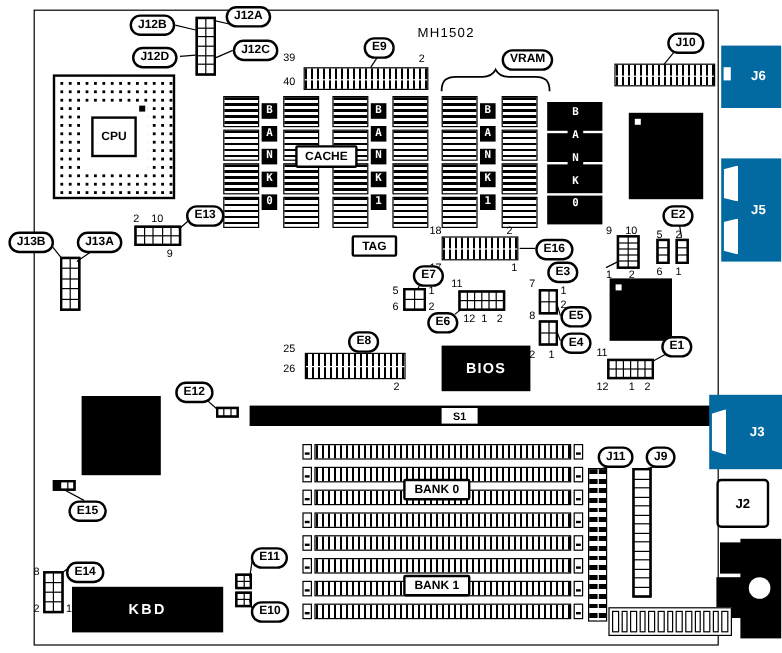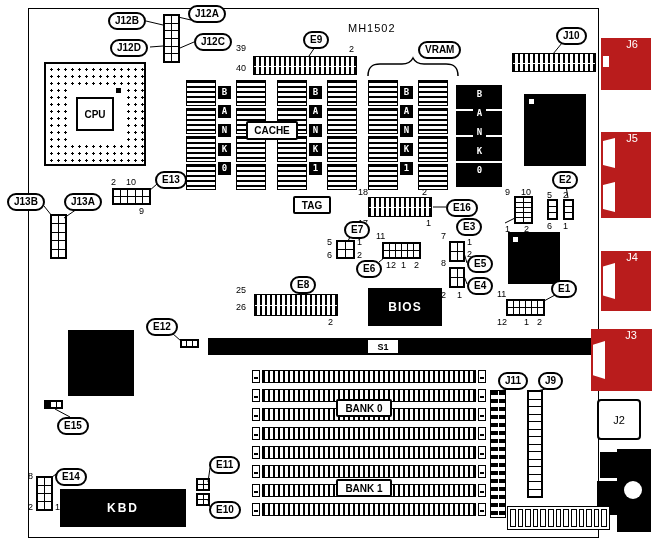--- a/index.html
+++ b/index.html
@@ -122,33 +122,33 @@
 
   
   #simm-rows{position:absolute;left:252px;top:370px;width:234px;z-index:2}
   .srow{position:relative;height:13px;margin-bottom:6px}
   .scap{position:absolute;top:0;bottom:0;width:8px;border:1px solid #000;background:#fff}
   .scap::after{content:"";position:absolute;left:1px;right:1px;top:50%;height:2px;background:#000}
   .sbar{position:absolute;left:10px;right:10px;top:0;bottom:0;border:1px solid #000;
         background:repeating-linear-gradient(90deg,#000 0 2px,#fff 2px 5px)}
 
   
-  .port{position:absolute;background:#b91c1c;color:#fff;display:flex;align-items:flex-start;justify-content:center;
-        font-size:11px;font-weight:normal;z-index:2}
+  .port{position:absolute;background:#0369a1;color:#fff;display:flex;align-items:center;justify-content:center;
+        font-size:11px;font-weight:bold;z-index:2}
   #port-j6{left:601px;top:38px;width:50px;height:52px}
   #port-j5{left:601px;top:132px;width:50px;height:86px}
   #port-j4{left:601px;top:251px;width:50px;height:60px}
   #port-j3{left:591px;top:329px;width:68px;height:62px}
   .port .port-label{margin-left:12px}
   .port-notch{position:absolute;left:2px;top:18px;width:6px;height:11px;background:#fff}
   .trap{position:absolute;left:2px;width:12px;background:#fff;clip-path:polygon(0 10%,100% 0,100% 100%,0 90%)}
   .trap-j5a{top:6px;height:30px} .trap-j5b{bottom:6px;height:30px}
   .trap-j4{top:12px;height:36px} .trap-j3{top:12px;height:38px}
   #port-j2{position:absolute;left:597px;top:399px;width:44px;height:41px;background:#fff;color:#000;border:2px solid #000;
-           border-radius:4px;display:flex;align-items:center;justify-content:center;font-size:11px;font-weight:normal;z-index:2}
+           border-radius:4px;display:flex;align-items:center;justify-content:center;font-size:11px;font-weight:bold;z-index:2}
   #conn-br-a{position:absolute;left:617px;top:449px;width:34px;height:83px;background:#000;z-index:2}
   #conn-br-circle{position:absolute;left:7px;top:32px;width:18px;height:18px;border-radius:50%;background:#fff}
   #conn-br-b{position:absolute;left:597px;top:481px;width:22px;height:34px;background:#000;z-index:2}
   #conn-br-c{position:absolute;left:600px;top:452px;width:20px;height:26px;background:#000;z-index:2}
 </style>
 </head>
 <body>
 
 <div id="diagram">
   <div id="board-outline"></div>
@@ -503,24 +503,20 @@
   <div id="bank1-label" class="white-box">BANK 1</div>
 
   <div id="port-j6" class="port">
     <span class="port-notch"></span>
     <span class="port-label">J6</span>
   </div>
   <div id="port-j5" class="port">
     <span class="trap trap-j5a"></span>
     <span class="trap trap-j5b"></span>
     <span class="port-label">J5</span>
-  </div>
-  <div id="port-j4" class="port">
-    <span class="trap trap-j4"></span>
-    <span class="port-label">J4</span>
   </div>
   <div id="port-j3" class="port">
     <span class="trap trap-j3"></span>
     <span class="port-label">J3</span>
   </div>
   <div id="port-j2">
     <span>J2</span>
   </div>
   <div id="conn-br-c"></div>
   <div id="conn-br-a">

